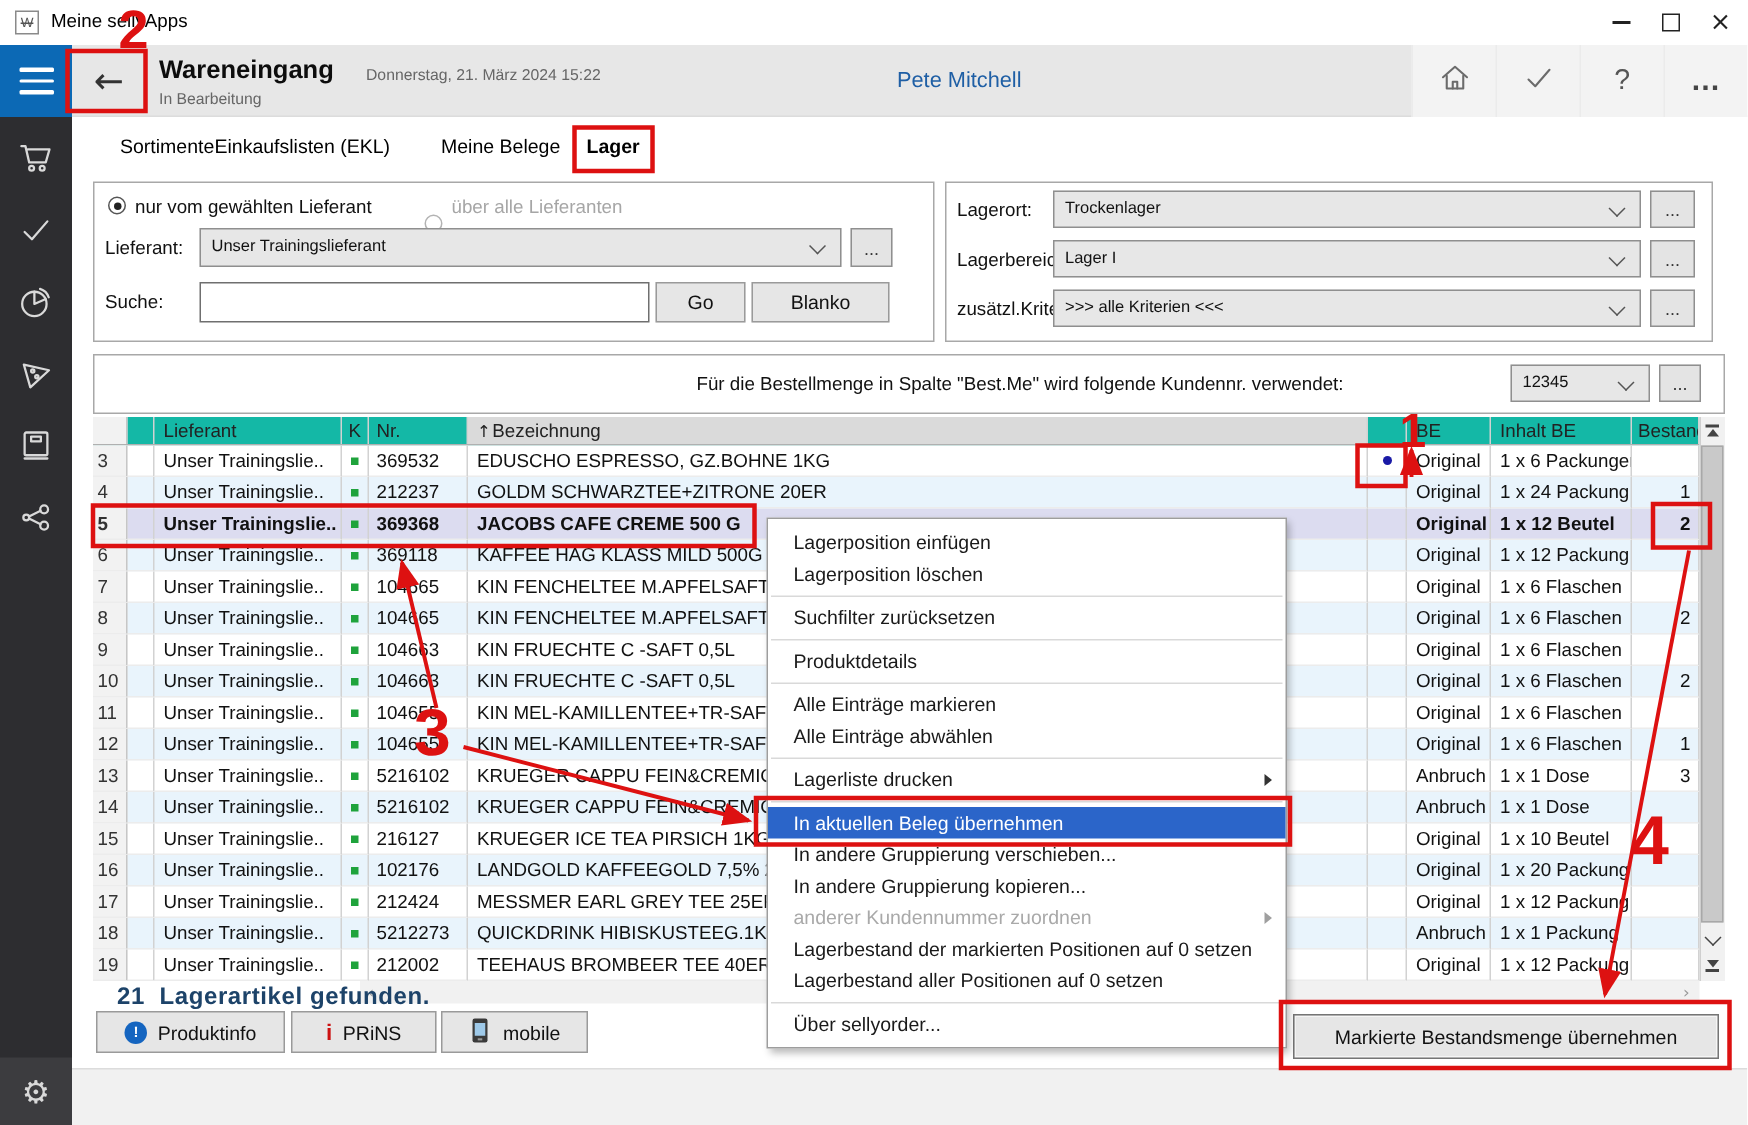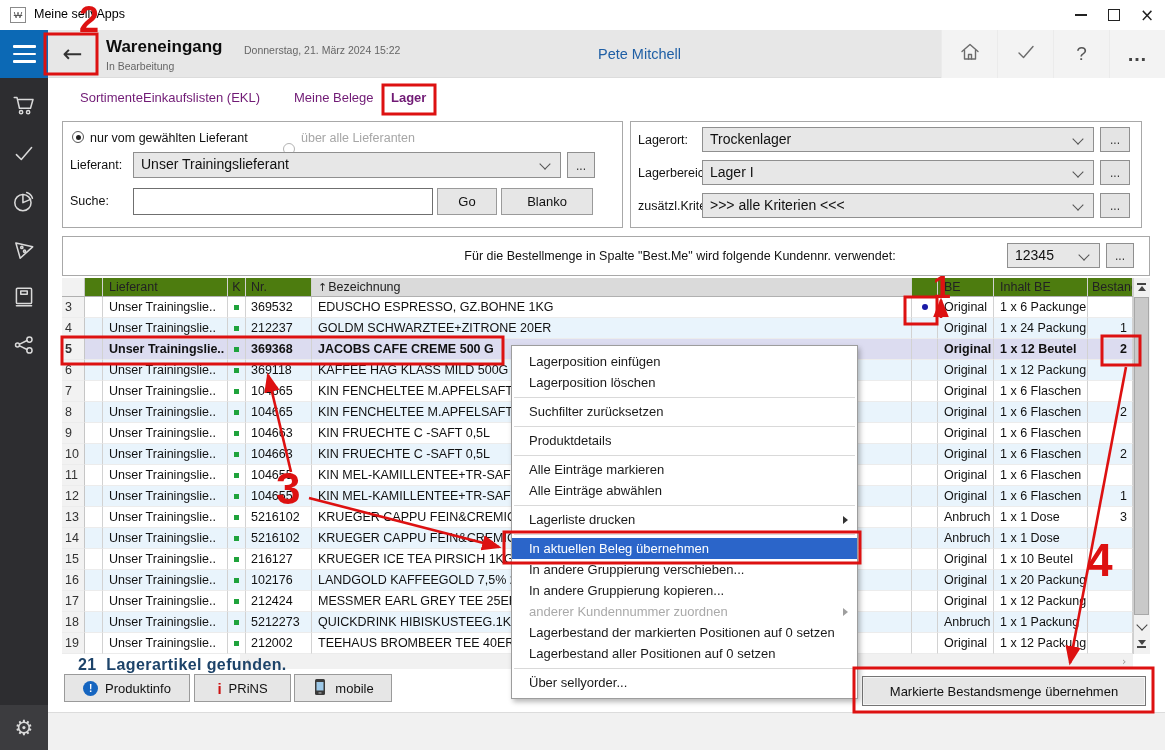--- a/index.html
+++ b/index.html
@@ -30,40 +30,40 @@
   .htitle{left:106px;top:37px;font-size:17px;font-weight:bold;color:#0d0d0d;}
   .hdate{left:244px;top:44px;font-size:10.5px;color:#666;text-align:right;}
   .hstatus{left:106px;top:60px;font-size:10.5px;color:#666;}
   .huser{left:598px;top:46px;font-size:14.5px;color:#1f5fa5;}
   .hicons{left:941px;top:30px;width:224px;height:48px;background:#f3f3f3;}
   .hicon{top:30px;width:56px;height:48px;display:flex;align-items:center;justify-content:center;border-left:1px solid #ebebeb;}
   .hicon svg{stroke:#6b6b6b;fill:none;stroke-width:1.4;stroke-linecap:round;stroke-linejoin:round;}
   .helpglyph{font-size:19px;color:#555;}
   .moreglyph{font-size:20px;font-weight:bold;color:#444;letter-spacing:1px;}
   
-  .tab{top:90px;font-size:13px;color:#701a75;}
+  .tab{top:90px;font-size:13px;color:#000000;}
   .tab.active{font-weight:bold;}
   
   .panel{border:1px solid #a8a8a8;background:#fff;}
   .lbl{font-size:12.5px;color:#111;}
-  .combo{background:#e7e7e7;border:1px solid #8f8f8f;font-size:14px;line-height:23px;padding-left:7px;
+  .combo{background:#e7e7e7;border:1px solid #8f8f8f;font-size:11px;line-height:23px;padding-left:7px;
          white-space:nowrap;overflow:hidden;}
   .cchev{position:absolute;right:11px;top:7px;width:7px;height:7px;
          border-right:1.4px solid #555;border-bottom:1.4px solid #555;transform:rotate(45deg);}
   .dots{background:#e4e4e4;border:1px solid #8f8f8f;font-size:12px;color:#333;
         display:flex;align-items:flex-end;justify-content:center;padding-bottom:4px;}
   .btn{background:#e6e6e6;border:1px solid #9a9a9a;font-size:13px;color:#111;
        display:flex;align-items:center;justify-content:center;gap:7px;}
   .tinput{background:#fff;border:1px solid #6f6f6f;font-size:12.5px;padding:0 5px;outline:none;
           font-family:"Liberation Sans",sans-serif;}
   .radio{width:12px;height:12px;border-radius:50%;border:1px solid #555;position:relative;background:#fff;}
   .radio.on:after{content:"";position:absolute;left:3px;top:3px;width:5px;height:5px;border-radius:50%;background:#222;}
   .radio.off{border-color:#b3b3b3;}
   
-  .thead{left:62px;top:278px;width:1071px;height:19px;display:flex;background:#4d7c0f;
+  .thead{left:62px;top:278px;width:1071px;height:19px;display:flex;background:#14b8a6;
          border-bottom:1px solid #b0b0b0;font-size:12.5px;color:#222;}
   .thead .c{line-height:18px;}
   .c{box-sizing:border-box;border-right:1px solid #d2d2d2;overflow:hidden;white-space:nowrap;height:100%;}
   .c.num{width:23px;background:#f2f2f2;border-right:1px solid #c6c6c6;padding-left:3px;color:#333;}
   .c.sel{width:18px;}
   .c.lief{width:125px;padding-left:6px;}
   .c.kcol{width:18px;display:flex;align-items:center;justify-content:center;}
   .c.nr{width:66px;padding-left:5px;}
   .c.bez{width:600px;padding-left:6px;}
   .c.dotc{width:26px;display:flex;align-items:center;justify-content:center;}

